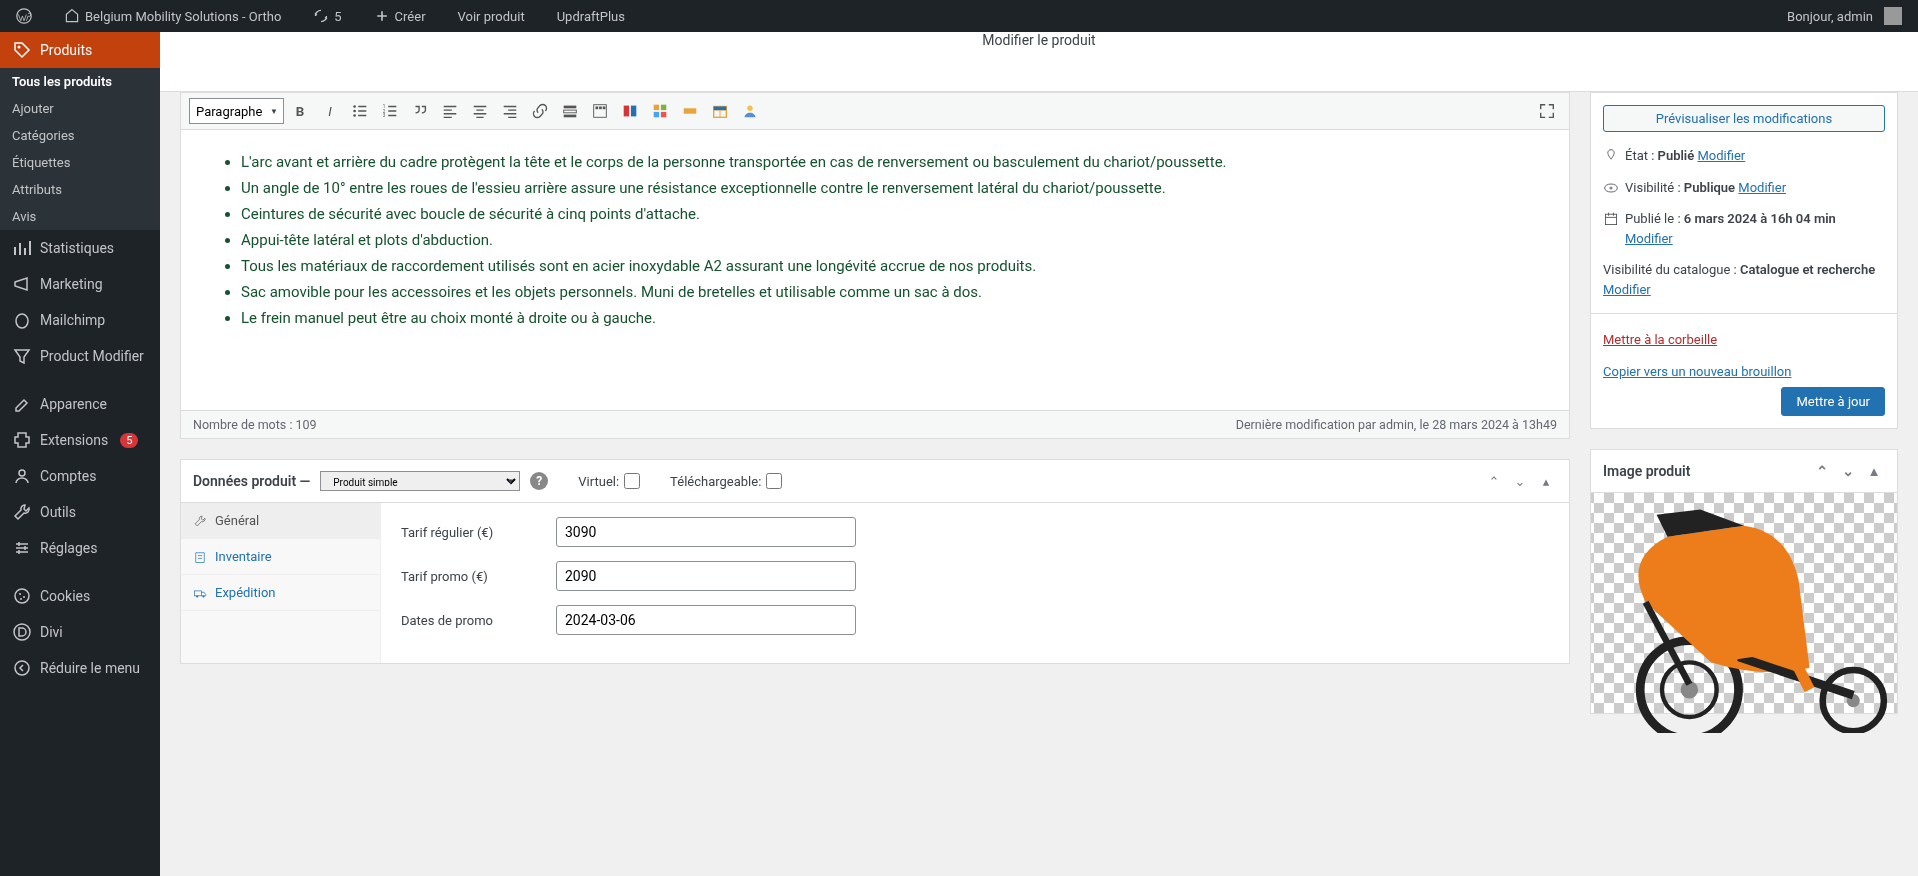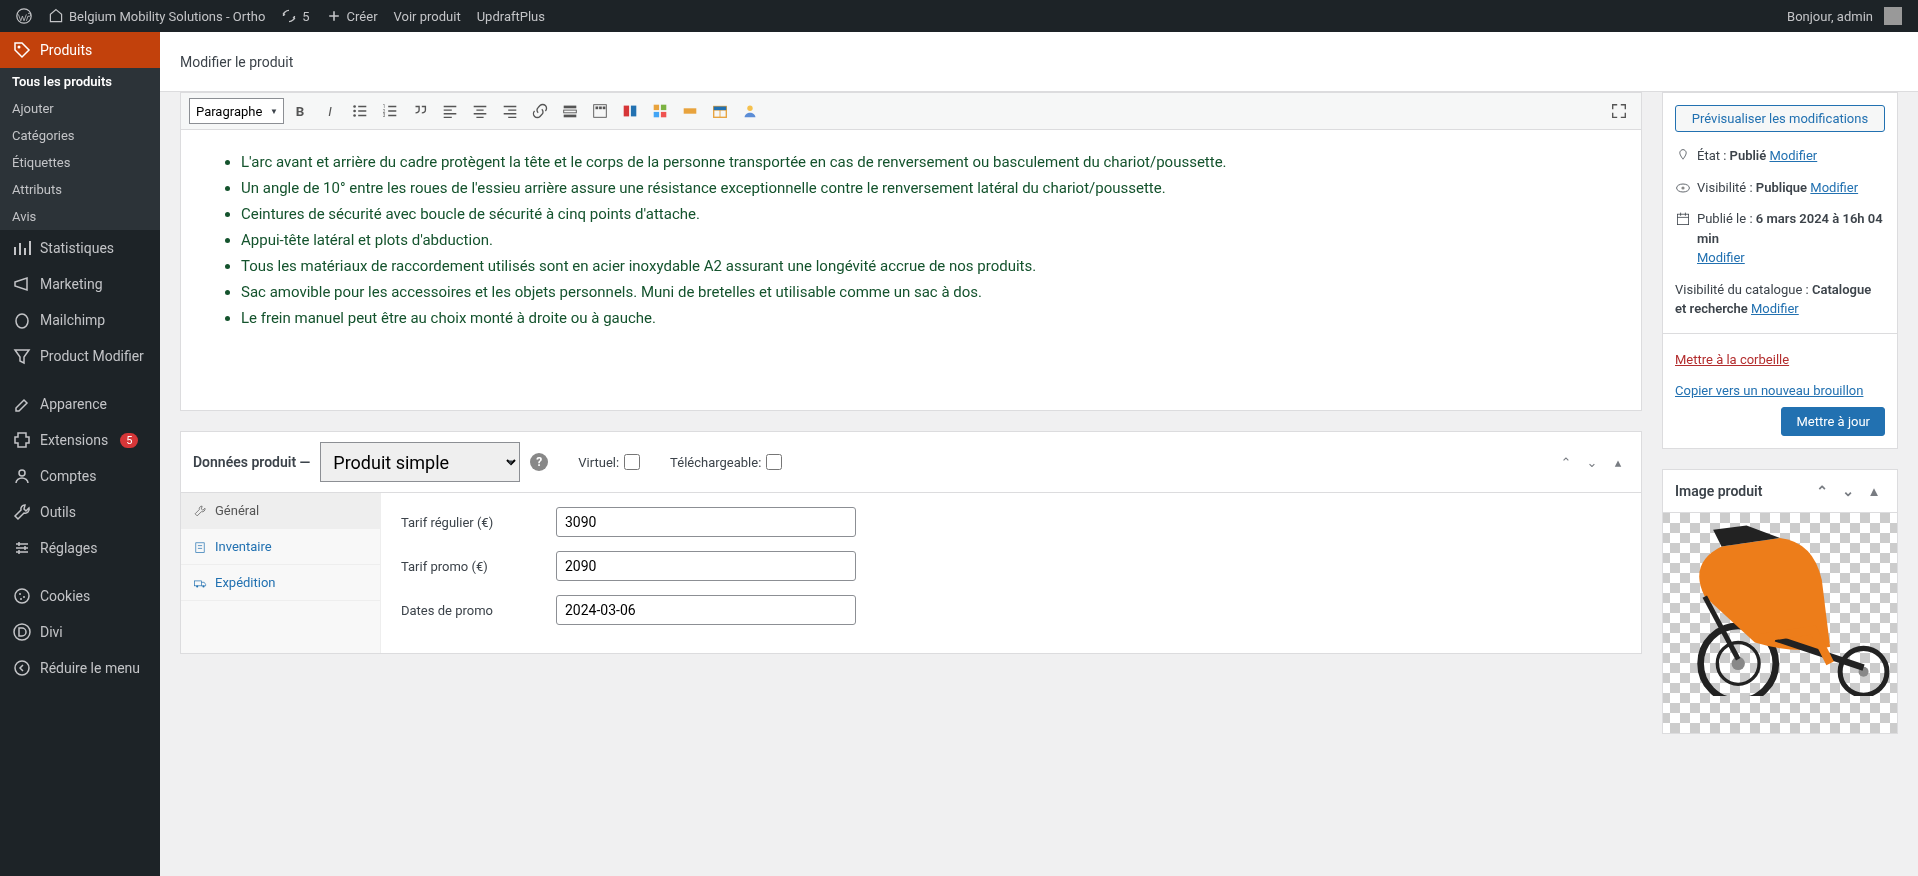--- a/index.html
+++ b/index.html
@@ -1,48 +1,48 @@
 <!DOCTYPE html>
 <html><head>
 <meta charset="utf-8">
 <style>
 * { margin: 0; padding: 0; box-sizing: border-box; font-family: -apple-system, BlinkMacSystemFont, "Segoe UI", Roboto, sans-serif; }
 body { font-size: 13px; color: #3c434a; background: #f0f0f1; overflow: hidden; }
 
 
 .admin-bar { height: 32px; background: #1d2327; color: #c3c4c7; display: flex; align-items: center; justify-content: space-between; padding: 0 8px; font-size: 13px; }
-.admin-bar-left, .admin-bar-right { display: flex; align-items: center; gap: 0; }
+.admin-bar-left, .admin-bar-right { display: flex; align-items: center; gap: 16px; }
 .admin-bar a { color: #c3c4c7; text-decoration: none; padding: 0 8px; display: flex; align-items: center; height: 32px; gap: 5px; }
 .admin-bar svg { width: 16px; height: 16px; fill: currentColor; }
 .avatar-small { width: 18px; height: 18px; background: #999; margin-left: 6px; }
 
 
 .wrap { display: flex; height: calc(100vh - 32px); }
 .sidebar { width: 160px; background: #1d2327; color: #c3c4c7; flex-shrink: 0; overflow-y: auto; }
 .menu-item { display: flex; align-items: center; padding: 8px 12px; color: #c3c4c7; text-decoration: none; cursor: pointer; font-size: 14px; gap: 8px; }
 .menu-item.current { background: #c2410c; color: #fff; position: relative; }
 .menu-item.current::after { content: ''; position: absolute; right: -8px; top: 50%; transform: translateY(-50%); border: 8px solid transparent; border-right-color: #f0f0f1; }
 .menu-icon { width: 20px; height: 20px; display: flex; align-items: center; justify-content: center; fill: currentColor; }
 .menu-icon svg { width: 20px; height: 20px; }
 .submenu { background: #2c3338; }
 .submenu .menu-item { padding: 6px 12px; font-size: 13px; }
 .submenu .menu-item.active { color: #fff; font-weight: 600; }
 .badge { background: #d63638; color: #fff; border-radius: 9px; padding: 1px 6px; font-size: 11px; margin-left: 4px; }
 
 
 .main { flex: 1; overflow-y: auto; background: #f0f0f1; position: relative; }
 
-.top-header { background: #fff; border-bottom: 1px solid #dcdcde; display: flex; justify-content: space-between; align-items: center; padding: 0 20px; height: 60px; }
+.top-header { background: #fff; border-bottom: 1px solid #dcdcde; display: flex; justify-content: space-between; align-items: center; padding: 0 20px; height: 60px; flex-direction: column; }
 .top-header h1 { font-size: 14px; font-weight: 400; }
 .top-actions { display: flex; gap: 30px; align-items: center; }
 .top-actions .action { text-align: center; font-size: 12px; color: #444; }
 .top-actions .action svg { width: 20px; height: 20px; display: block; margin: 0 auto 2px; }
 .columns { display: flex; gap: 20px; padding: 0 20px; }
 .col-main { flex: 1; min-width: 0; }
-.col-side { width: 236px; flex-shrink: 0; }
+.col-side { width: 308px; flex-shrink: 0; }
 
 
 .editor-box { background: #fff; border: 1px solid #dcdcde; }
 .toolbar { display: flex; align-items: center; padding: 4px 8px; border-bottom: 1px solid #dcdcde; gap: 2px; background: #f6f7f7; }
 .format-select { border: 1px solid #8c8f94; padding: 2px 20px 2px 6px; background: #fff; font-size: 13px; height: 26px; appearance: none; position: relative; }
 .format-wrap { position: relative; display: inline-flex; }
 .format-wrap::after { content: '▼'; position: absolute; right: 6px; top: 50%; transform: translateY(-50%); font-size: 8px; pointer-events: none; }
 .tb-btn { width: 28px; height: 28px; display: inline-flex; align-items: center; justify-content: center; cursor: pointer; color: #555; background: transparent; border: none; }
 .tb-btn svg { width: 18px; height: 18px; fill: currentColor; }
 .fullscreen-btn { margin-left: auto; }
@@ -50,21 +50,21 @@
 .editor-content { padding: 20px 30px; min-height: 280px; font-size: 15px; line-height: 1.6; color: #14532d; }
 .editor-content ul { padding-left: 30px; }
 .editor-content li { margin-bottom: 2px; list-style: disc; }
 
 .editor-footer { display: flex; justify-content: space-between; padding: 6px 12px; border-top: 1px solid #dcdcde; font-size: 12.5px; color: #646970; background: #f6f7f7; }
 
 
 .panel { background: #fff; border: 1px solid #dcdcde; margin-top: 20px; }
 .panel-header { display: flex; align-items: center; padding: 10px 12px; border-bottom: 1px solid #dcdcde; gap: 10px; }
 .panel-header h2 { font-size: 14px; font-weight: 600; }
-.panel-header select { border: 1px solid #8c8f94; padding: 4px 26px 4px 8px; font-size: 18px; height: 40px; width: 200px; }
+.panel-header select { border: 1px solid #8c8f94; padding: 4px 26px 4px 8px; font-size: 10px; height: 20px; width: 200px; }
 .help-icon { width: 18px; height: 18px; background: #888; border-radius: 50%; color: #fff; display: flex; align-items: center; justify-content: center; font-size: 12px; font-weight: bold; }
 .cb-label { display: flex; align-items: center; gap: 5px; font-size: 13px; margin-left: 20px; }
 .cb-label input { width: 16px; height: 16px; }
 .panel-toggle { margin-left: auto; display: flex; gap: 4px; }
 .toggle-arrow { width: 22px; height: 22px; display: flex; align-items: center; justify-content: center; cursor: pointer; color: #787c82; }
 
 .panel-body { display: flex; }
 .panel-tabs { width: 200px; background: #f8f8f8; border-right: 1px solid #eee; }
 .panel-tab { display: flex; align-items: center; padding: 10px 12px; gap: 8px; font-size: 13px; border-bottom: 1px solid #eee; cursor: pointer; color: #2271b1; }
 .panel-tab.active { background: #eee; color: #555; }
@@ -390,20 +390,24 @@
           <div class="editor-content">
             <ul>
               <li>L'arc avant et arrière du cadre protègent la tête et le corps de la personne transportée en cas de renversement ou basculement du chariot/poussette.</li>
               <li>Un angle de 10° entre les roues de l'essieu arrière assure une résistance exceptionnelle contre le renversement latéral du chariot/poussette.</li>
               <li>Ceintures de sécurité avec boucle de sécurité à cinq points d'attache.</li>
               <li>Appui-tête latéral et plots d'abduction.</li>
               <li>Tous les matériaux de raccordement utilisés sont en acier inoxydable A2 assurant une longévité accrue de nos produits.</li>
               <li>Sac amovible pour les accessoires et les objets personnels. Muni de bretelles et utilisable comme un sac à dos.</li>
               <li>Le frein manuel peut être au choix monté à droite ou à gauche.</li>
             </ul>
+          </div>
+          <div class="editor-footer">
+            <span>Nombre de mots : 109</span>
+            <span>Dernière modification par admin, le 28 mars 2024 à 13h49</span>
           </div>
         </div>
 
         <div class="panel">
           <div class="panel-header">
             <h2>Données produit —</h2>
             <span class="format-wrap">
                 <select><option>Produit simple</option></select>
               </span>
             <span class="help-icon">?</span>

